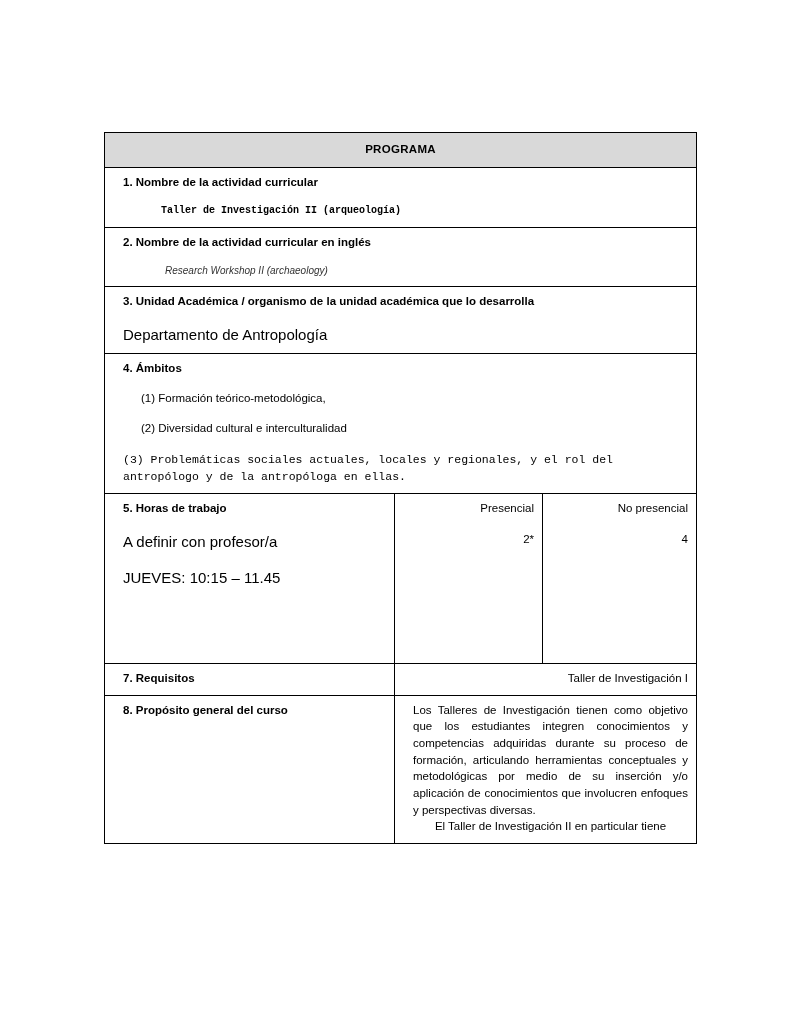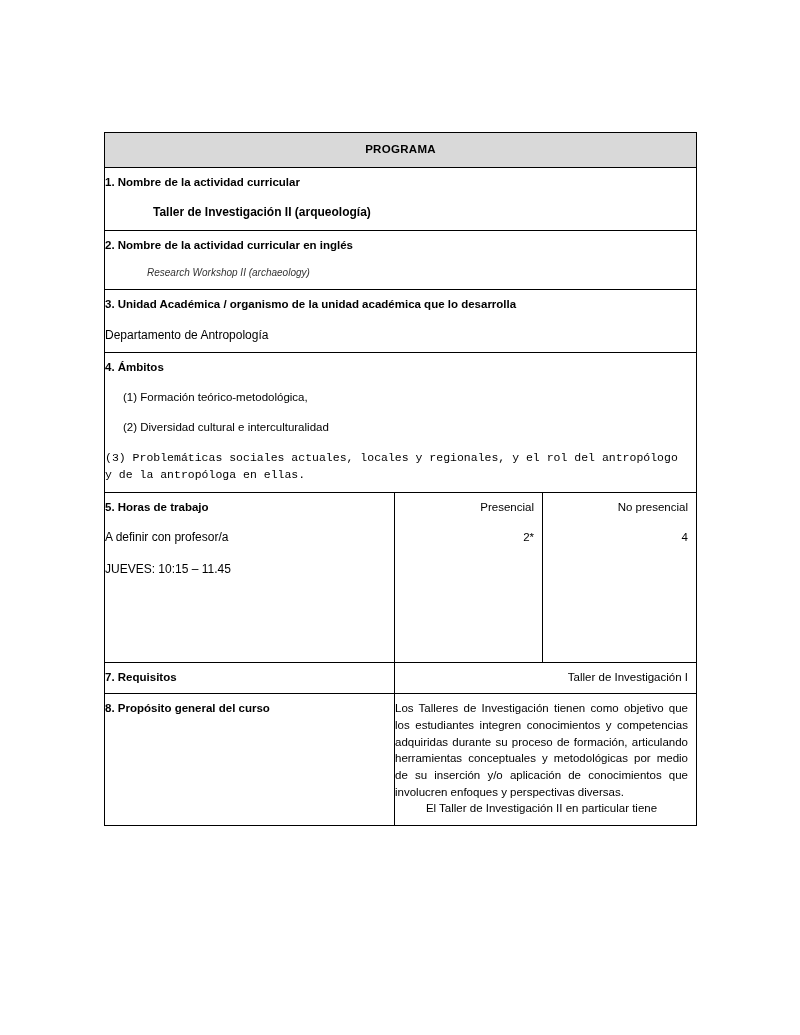--- a/index.html
+++ b/index.html
@@ -21,52 +21,53 @@
     padding: 132px 104px 0 104px;
   }
   table.programa {
     width: 592px;
     border-collapse: collapse;
     table-layout: fixed;
   }
   table.programa td {
     border: 1px solid #000000;
     vertical-align: top;
-    padding: 6px 8px 8px 0;
+    padding: 6px 8px 8px 18px;
     font-size: 11.5px;
     line-height: 1.45;
   }
   .hdr-cell {
     background: #d9d9d9;
     text-align: center;
     font-weight: bold;
     font-size: 12px;
     padding: 8px 8px 9px 8px !important;
     letter-spacing: 0.3px;
   }
   .lbl {
     font-weight: bold;
     font-size: 11.5px;
   }
   .indent-1 {
     margin-top: 14px;
-    margin-left: 48px;
+    margin-left: 38px;
     font-weight: bold;
-    font-size: 12px;
+    font-size: 10px;
+    font-family: Liberation Mono, monospace;
   }
   .indent-ital {
     margin-top: 13px;
     margin-left: 42px;
     font-style: italic;
     font-size: 10px;
     color: #333333;
   }
   .plain {
     margin-top: 14px;
-    font-size: 12px;
+    font-size: 15px;
   }
   .ambito-line {
     margin-top: 13px;
     margin-left: 18px;
     font-size: 11.5px;
     line-height: 1.5;
   }
   .ambito-line.last {
     margin-left: 0;
     font-family: Liberation Mono, monospace;

